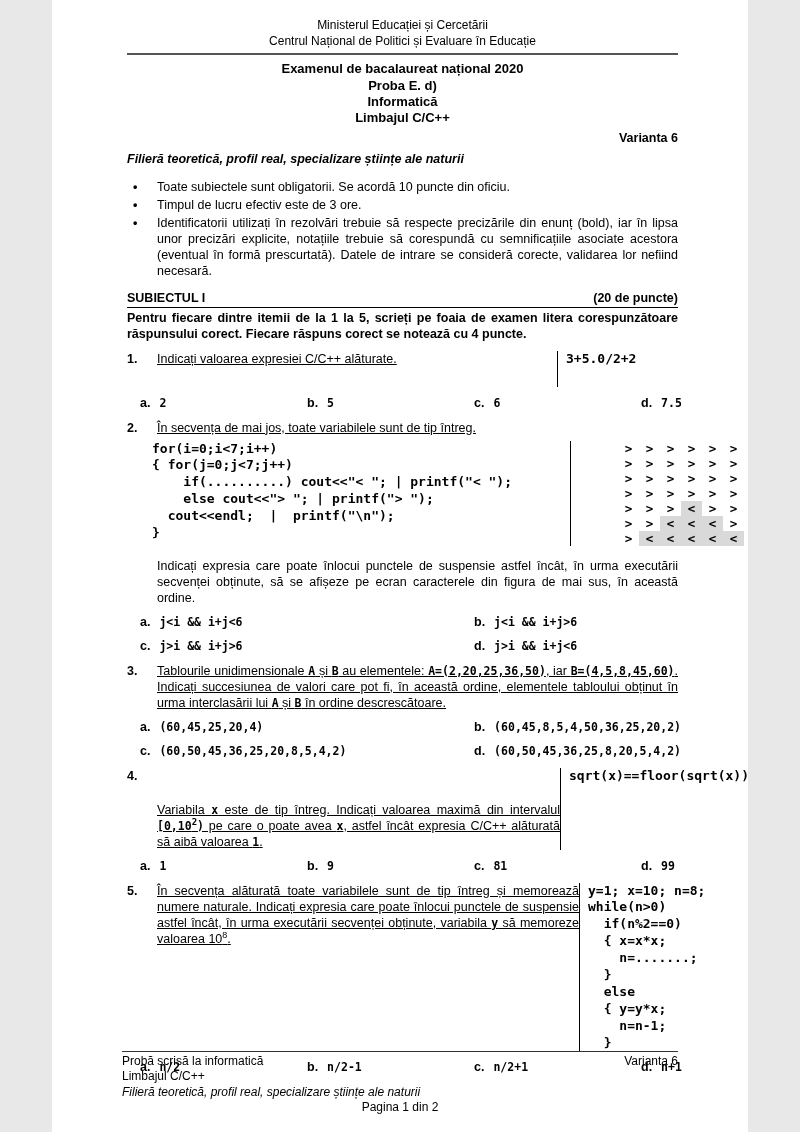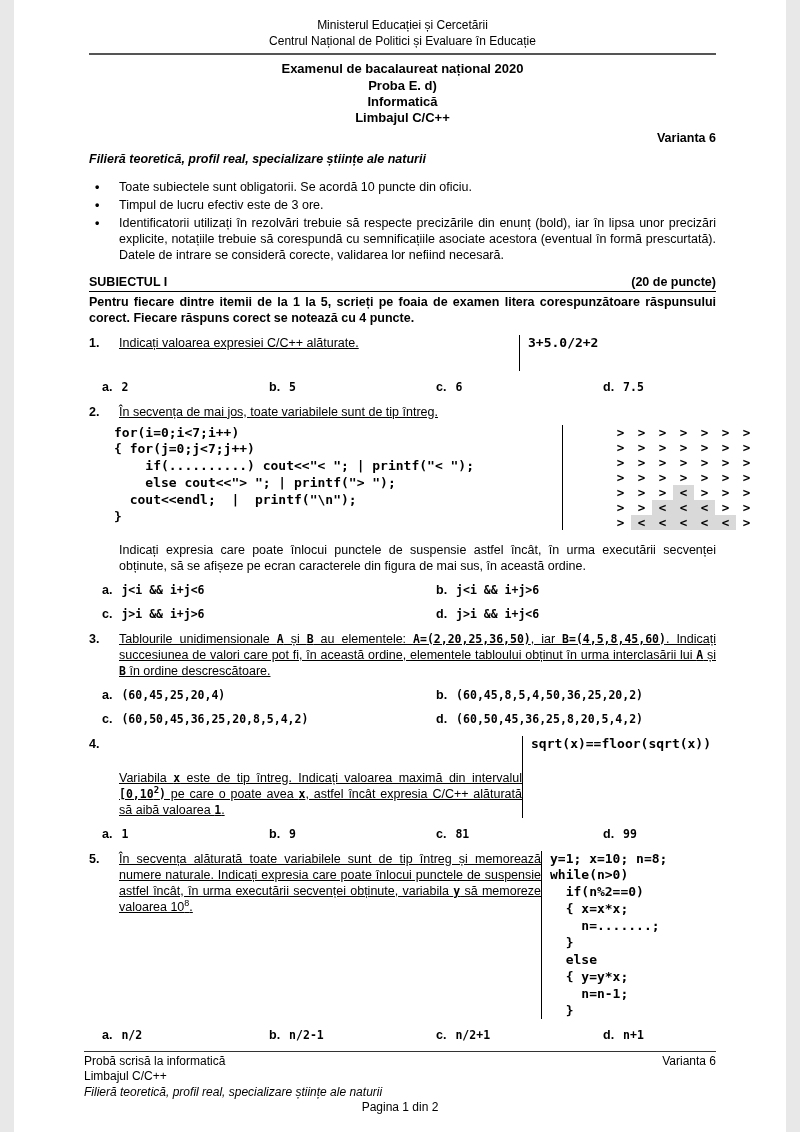--- a/index.html
+++ b/index.html
@@ -1,17 +1,17 @@
 <!DOCTYPE html>
 <html><head>
 <meta charset="utf-8">
 <style>
   html,body{margin:0;padding:0;background:#e8e8e8;}
   .page{
-    position:relative;width:772px;height:1132px;margin:0 auto;background:#ffffff;
+    position:relative;width:696px;height:1132px;margin:0 auto;background:#ffffff;
     color:#000;font-family:"Liberation Sans",sans-serif;font-size:12.5px;line-height:1.28;
     box-sizing:border-box;padding:18px 70px 4px 75px;overflow:hidden;
   }
   .hdr-line{text-align:center;font-size:12px;line-height:1.3;}
   .hdr-rule{border-top:2px solid #555;margin:4px 0 6px 0;}
   .title-block{text-align:center;font-weight:bold;font-size:13px;line-height:1.18;}
   .title-block div{margin:1px 0;}
   .variant{text-align:right;font-weight:bold;margin-top:4px;}
   .track{font-weight:bold;font-style:italic;margin-top:5px;}
   .instructions{margin-top:12px;}
@@ -28,21 +28,21 @@
   .code{font-family:"DejaVu Sans Mono","Liberation Mono",monospace;font-weight:bold;font-size:13px;line-height:1.3;white-space:pre;}
   .ic{font-family:"DejaVu Sans Mono","Liberation Mono",monospace;font-weight:bold;font-size:11.5px;}
   .sup{vertical-align:super;font-size:9px;line-height:0;}
   .vbar-right{border-left:1px solid #000;padding-left:8px;box-sizing:border-box;}
   .w-q1text{width:400px;flex:0 0 400px;}
   .w-q1code{width:225px;flex:0 0 225px;min-height:36px;}
   .w-q4text{width:403px;flex:0 0 403px;margin-top:34px;}
   .w-q4code{flex:1;}
   .w-q5text{width:422px;flex:0 0 422px;}
   .w-q5code{flex:1;}
-  .fig{display:flex;align-items:stretch;margin:5px 0 8px 25px;gap:30px;}
+  .fig{display:flex;align-items:stretch;margin:5px 0 8px 25px;}
   .figleft{width:418px;flex:0 0 418px;box-sizing:border-box;}
   .figright{border-left:1px solid #000;padding-left:47px;box-sizing:border-box;display:flex;flex-direction:column;justify-content:flex-start;}
   .pat-row{display:flex;height:15px;}
   .pat-cell{width:21px;height:15px;text-align:center;font-family:"DejaVu Sans Mono","Liberation Mono",monospace;font-weight:bold;font-size:12.5px;line-height:15px;}
   .pat-cell.hl{background:#d9d9d9;}
   .followup{margin:12px 0 2px 30px;text-align:justify;}
   .ans-row{display:flex;margin-top:8px;}
   .ans{box-sizing:border-box;padding-left:13px;display:flex;align-items:baseline;}
   .ans4 .ans{width:167px;flex:0 0 167px;}
   .ans2 .ans{width:334px;flex:0 0 334px;}

